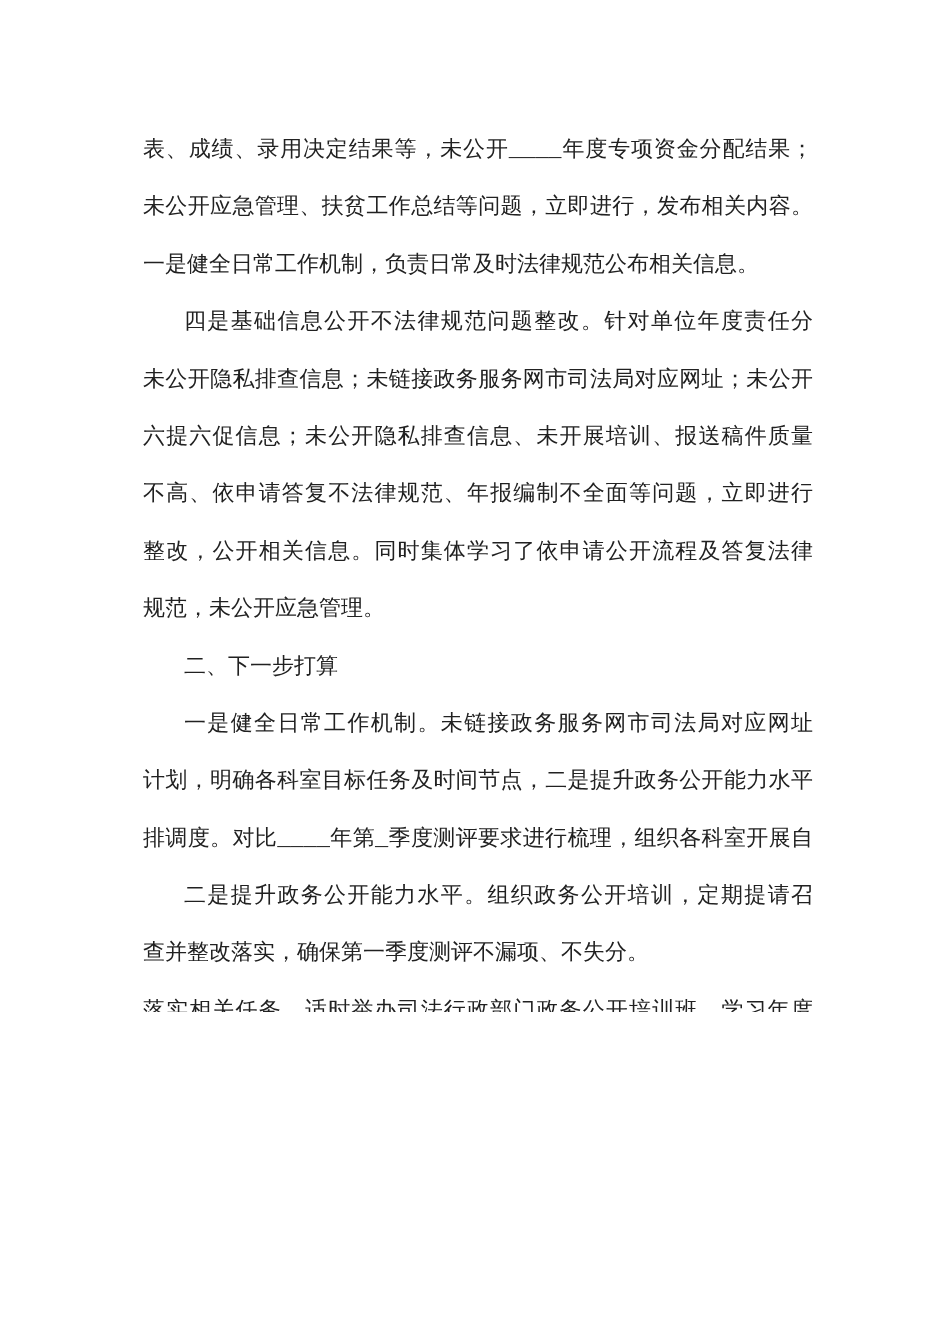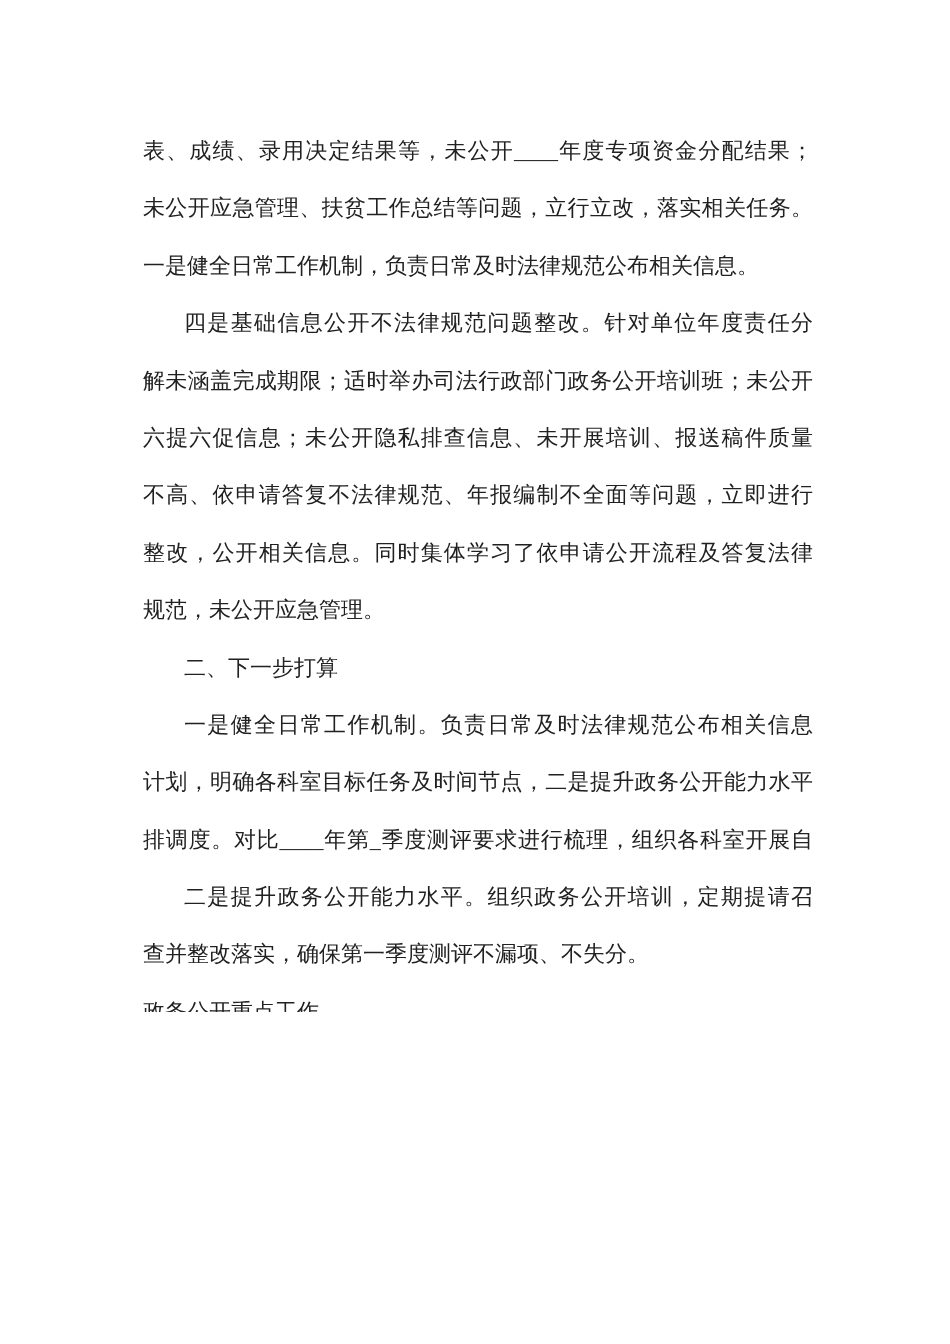--- a/index.html
+++ b/index.html
@@ -6,21 +6,21 @@
     margin: 0;
     padding: 0;
     background: #ffffff;
   }
   .page {
     position: relative;
     width: 950px;
     height: 1012px;
     background: #ffffff;
     overflow: hidden;
-    font-family: Liberation Serif, serif;
+    font-family: Liberation Mono, monospace;
   }
   .text-block {
     position: absolute;
     left: 143px;
     top: 122px;
     width: 670px;
     font-size: 22px;
     color: #212121;
   }
   .line {
@@ -35,29 +35,30 @@
   .line.indent {
     text-indent: 41px;
   }
 </style>
 </head>
 <body>
 
 <div class="page" style="background: rgb(255, 255, 255);">
   <div class="text-block" id="text-block" style="color: rgb(33, 33, 33);">
       <div class="line fill">表、成绩、录用决定结果等，未公开____年度专项资金分配结果；</div>
-      <div class="line fill">未公开应急管理、扶贫工作总结等问题，立行立改，落实相关任务。</div>
+      <div class="line fill">未公开应急管理、扶贫工作总结等问题，立即进行，发布相关内容。</div>
       <div class="line">一是健全日常工作机制，负责日常及时法律规范公布相关信息。</div>
       <div class="line indent fill">四是基础信息公开不法律规范问题整改。针对单位年度责任分</div>
-      <div class="line fill">解未涵盖完成期限；适时举办司法行政部门政务公开培训班；未公开</div>
+      <div class="line fill">未公开隐私排查信息；未链接政务服务网市司法局对应网址；未公开</div>
       <div class="line fill">六提六促信息；未公开隐私排查信息、未开展培训、报送稿件质量</div>
       <div class="line fill">不高、依申请答复不法律规范、年报编制不全面等问题，立即进行</div>
       <div class="line fill">整改，公开相关信息。同时集体学习了依申请公开流程及答复法律</div>
       <div class="line">规范，未公开应急管理。</div>
       <div class="line indent">二、下一步打算</div>
-      <div class="line indent fill">一是健全日常工作机制。负责日常及时法律规范公布相关信息</div>
+      <div class="line indent fill">一是健全日常工作机制。未链接政务服务网市司法局对应网址</div>
       <div class="line fill">计划，明确各科室目标任务及时间节点，二是提升政务公开能力水平</div>
       <div class="line fill">排调度。对比____年第_季度测评要求进行梳理，组织各科室开展自</div>
       <div class="line indent fill">二是提升政务公开能力水平。组织政务公开培训，定期提请召</div>
       <div class="line">查并整改落实，确保第一季度测评不漏项、不失分。</div>
+      <div class="line fill">落实相关任务。适时举办司法行政部门政务公开培训班，学习年度</div>
       <div class="line">政务公开重点工作。</div>
     </div>
 </div>
 
 </body></html>

